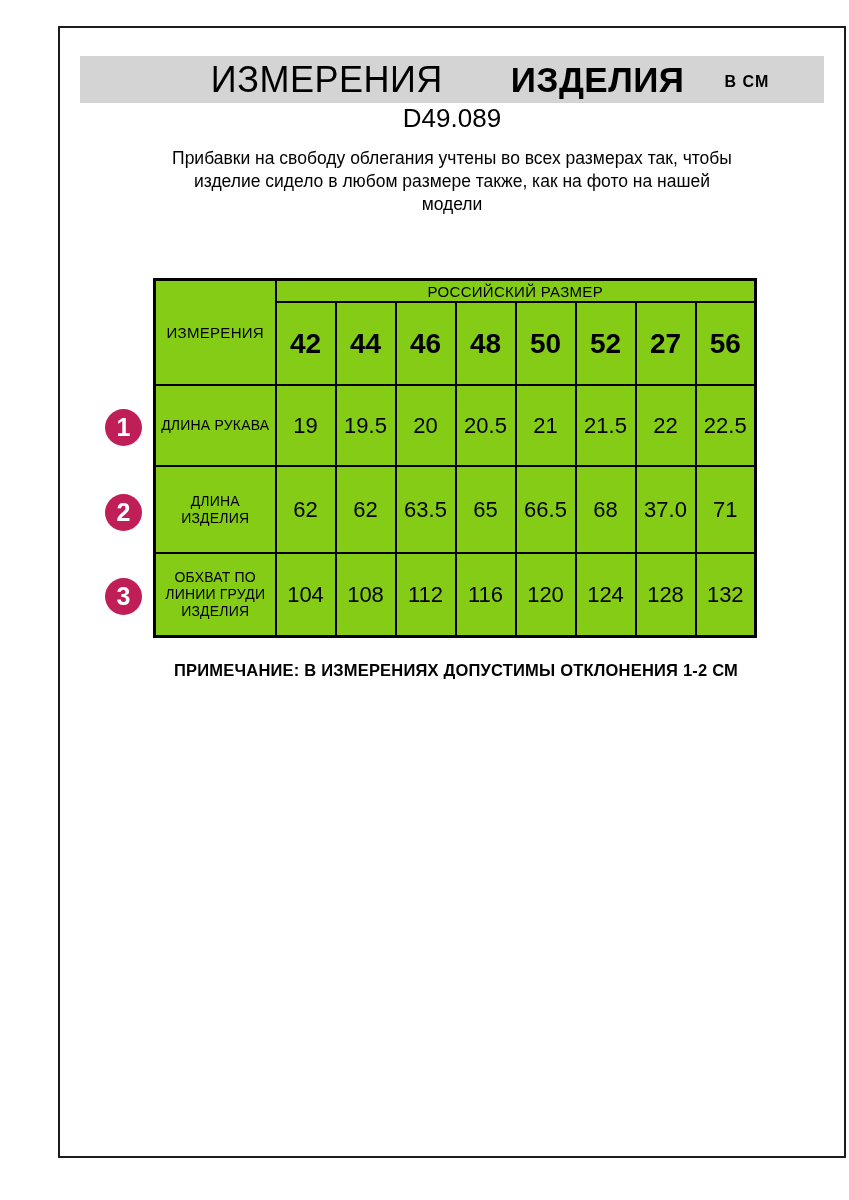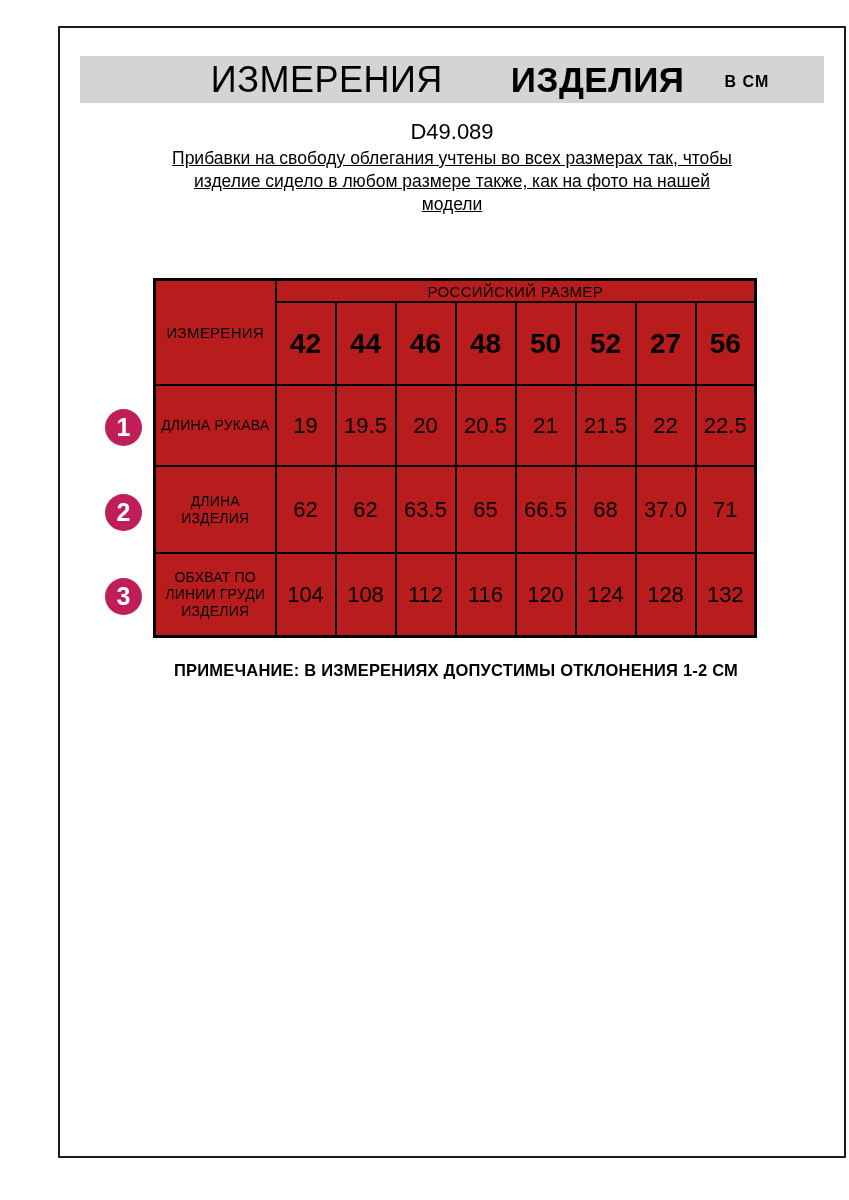--- a/index.html
+++ b/index.html
@@ -55,50 +55,49 @@
   .t-unit {
     font-size: 16px;
     font-weight: bold;
     letter-spacing: 1px;
     white-space: nowrap;
     padding-top: 4px;
   }
   .model-code {
     position: absolute;
     left: 22px;
-    top: 119px;
-    width: 788px;
-    text-align: center;
-    font-size: 22px;
+    top: 103px;
+    width: 788px;
+    text-align: center;
+    font-size: 26px;
   }
   .intro-text {
     position: absolute;
     left: 22px;
     top: 147px;
     width: 788px;
     text-align: center;
     font-size: 17.5px;
     line-height: 23px;
     white-space: pre-line;
-    text-decoration: underline;
   }
   table.size-table {
     position: absolute;
     left: 117px;
     top: 278px;
     border-collapse: collapse;
     table-layout: fixed;
     border: 3px solid #000;
   }
   table.size-table td {
     border: 2px solid #000;
     text-align: center;
     vertical-align: middle;
     padding: 0;
-    background: #b91c1c;
+    background: #84cc16;
   }
   td.corner-cell {
     font-size: 15px;
     letter-spacing: 0.3px;
   }
   td.group-cell {
     font-size: 15px;
     letter-spacing: 0.3px;
     height: 20px;
   }

